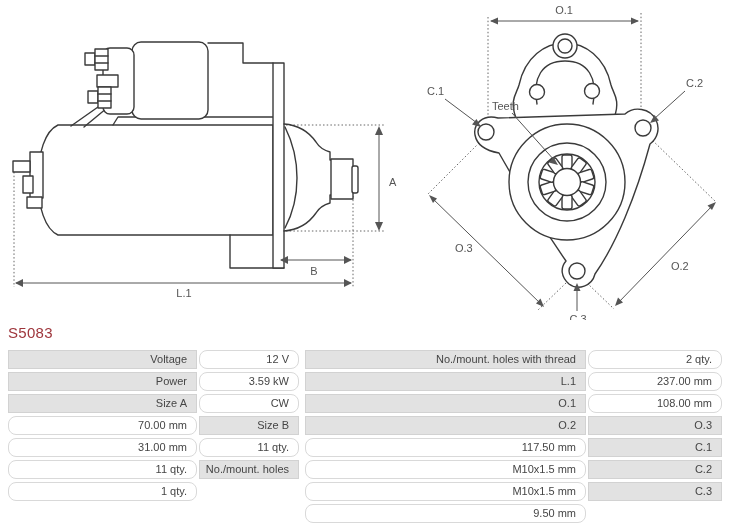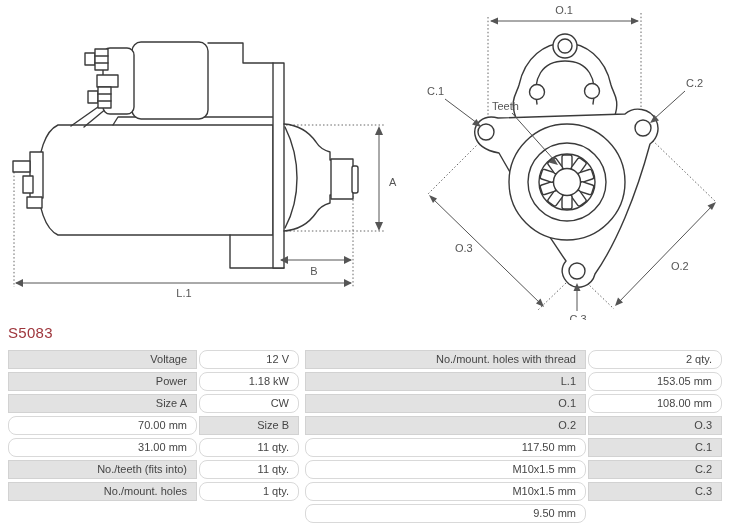--- a/index.html
+++ b/index.html
@@ -184,38 +184,37 @@
       </g>
     </g>
   </svg>
 
   <div class="part-number">S5083</div>
 
   <div class="tbl tbl-left">
     <div class="cell lbl">Voltage</div>
     <div class="cell val">12 V</div>
     <div class="cell lbl">Power</div>
-    <div class="cell val">1.18 kW</div>
+    <div class="cell val">3.59 kW</div>
     <div class="cell lbl">Size A</div>
     <div class="cell val">CW</div>
     <div class="cell val">70.00 mm</div>
     <div class="cell lbl">Size B</div>
     <div class="cell val">31.00 mm</div>
     <div class="cell val">11 qty.</div>
-    <div class="cell lbl">No./teeth (fits into)</div>
     <div class="cell val">11 qty.</div>
     <div class="cell lbl">No./mount. holes</div>
     <div class="cell val">1 qty.</div>
   </div>
 
   <div class="tbl tbl-right">
     <div class="cell lbl">No./mount. holes with thread</div>
     <div class="cell val">2 qty.</div>
     <div class="cell lbl">L.1</div>
-    <div class="cell val">153.05 mm</div>
+    <div class="cell val">237.00 mm</div>
     <div class="cell lbl">O.1</div>
     <div class="cell val">108.00 mm</div>
     <div class="cell lbl">O.2</div>
     <div class="cell lbl">O.3</div>
     <div class="cell val">117.50 mm</div>
     <div class="cell lbl">C.1</div>
     <div class="cell val">M10x1.5 mm</div>
     <div class="cell lbl">C.2</div>
     <div class="cell val">M10x1.5 mm</div>
     <div class="cell lbl">C.3</div>

